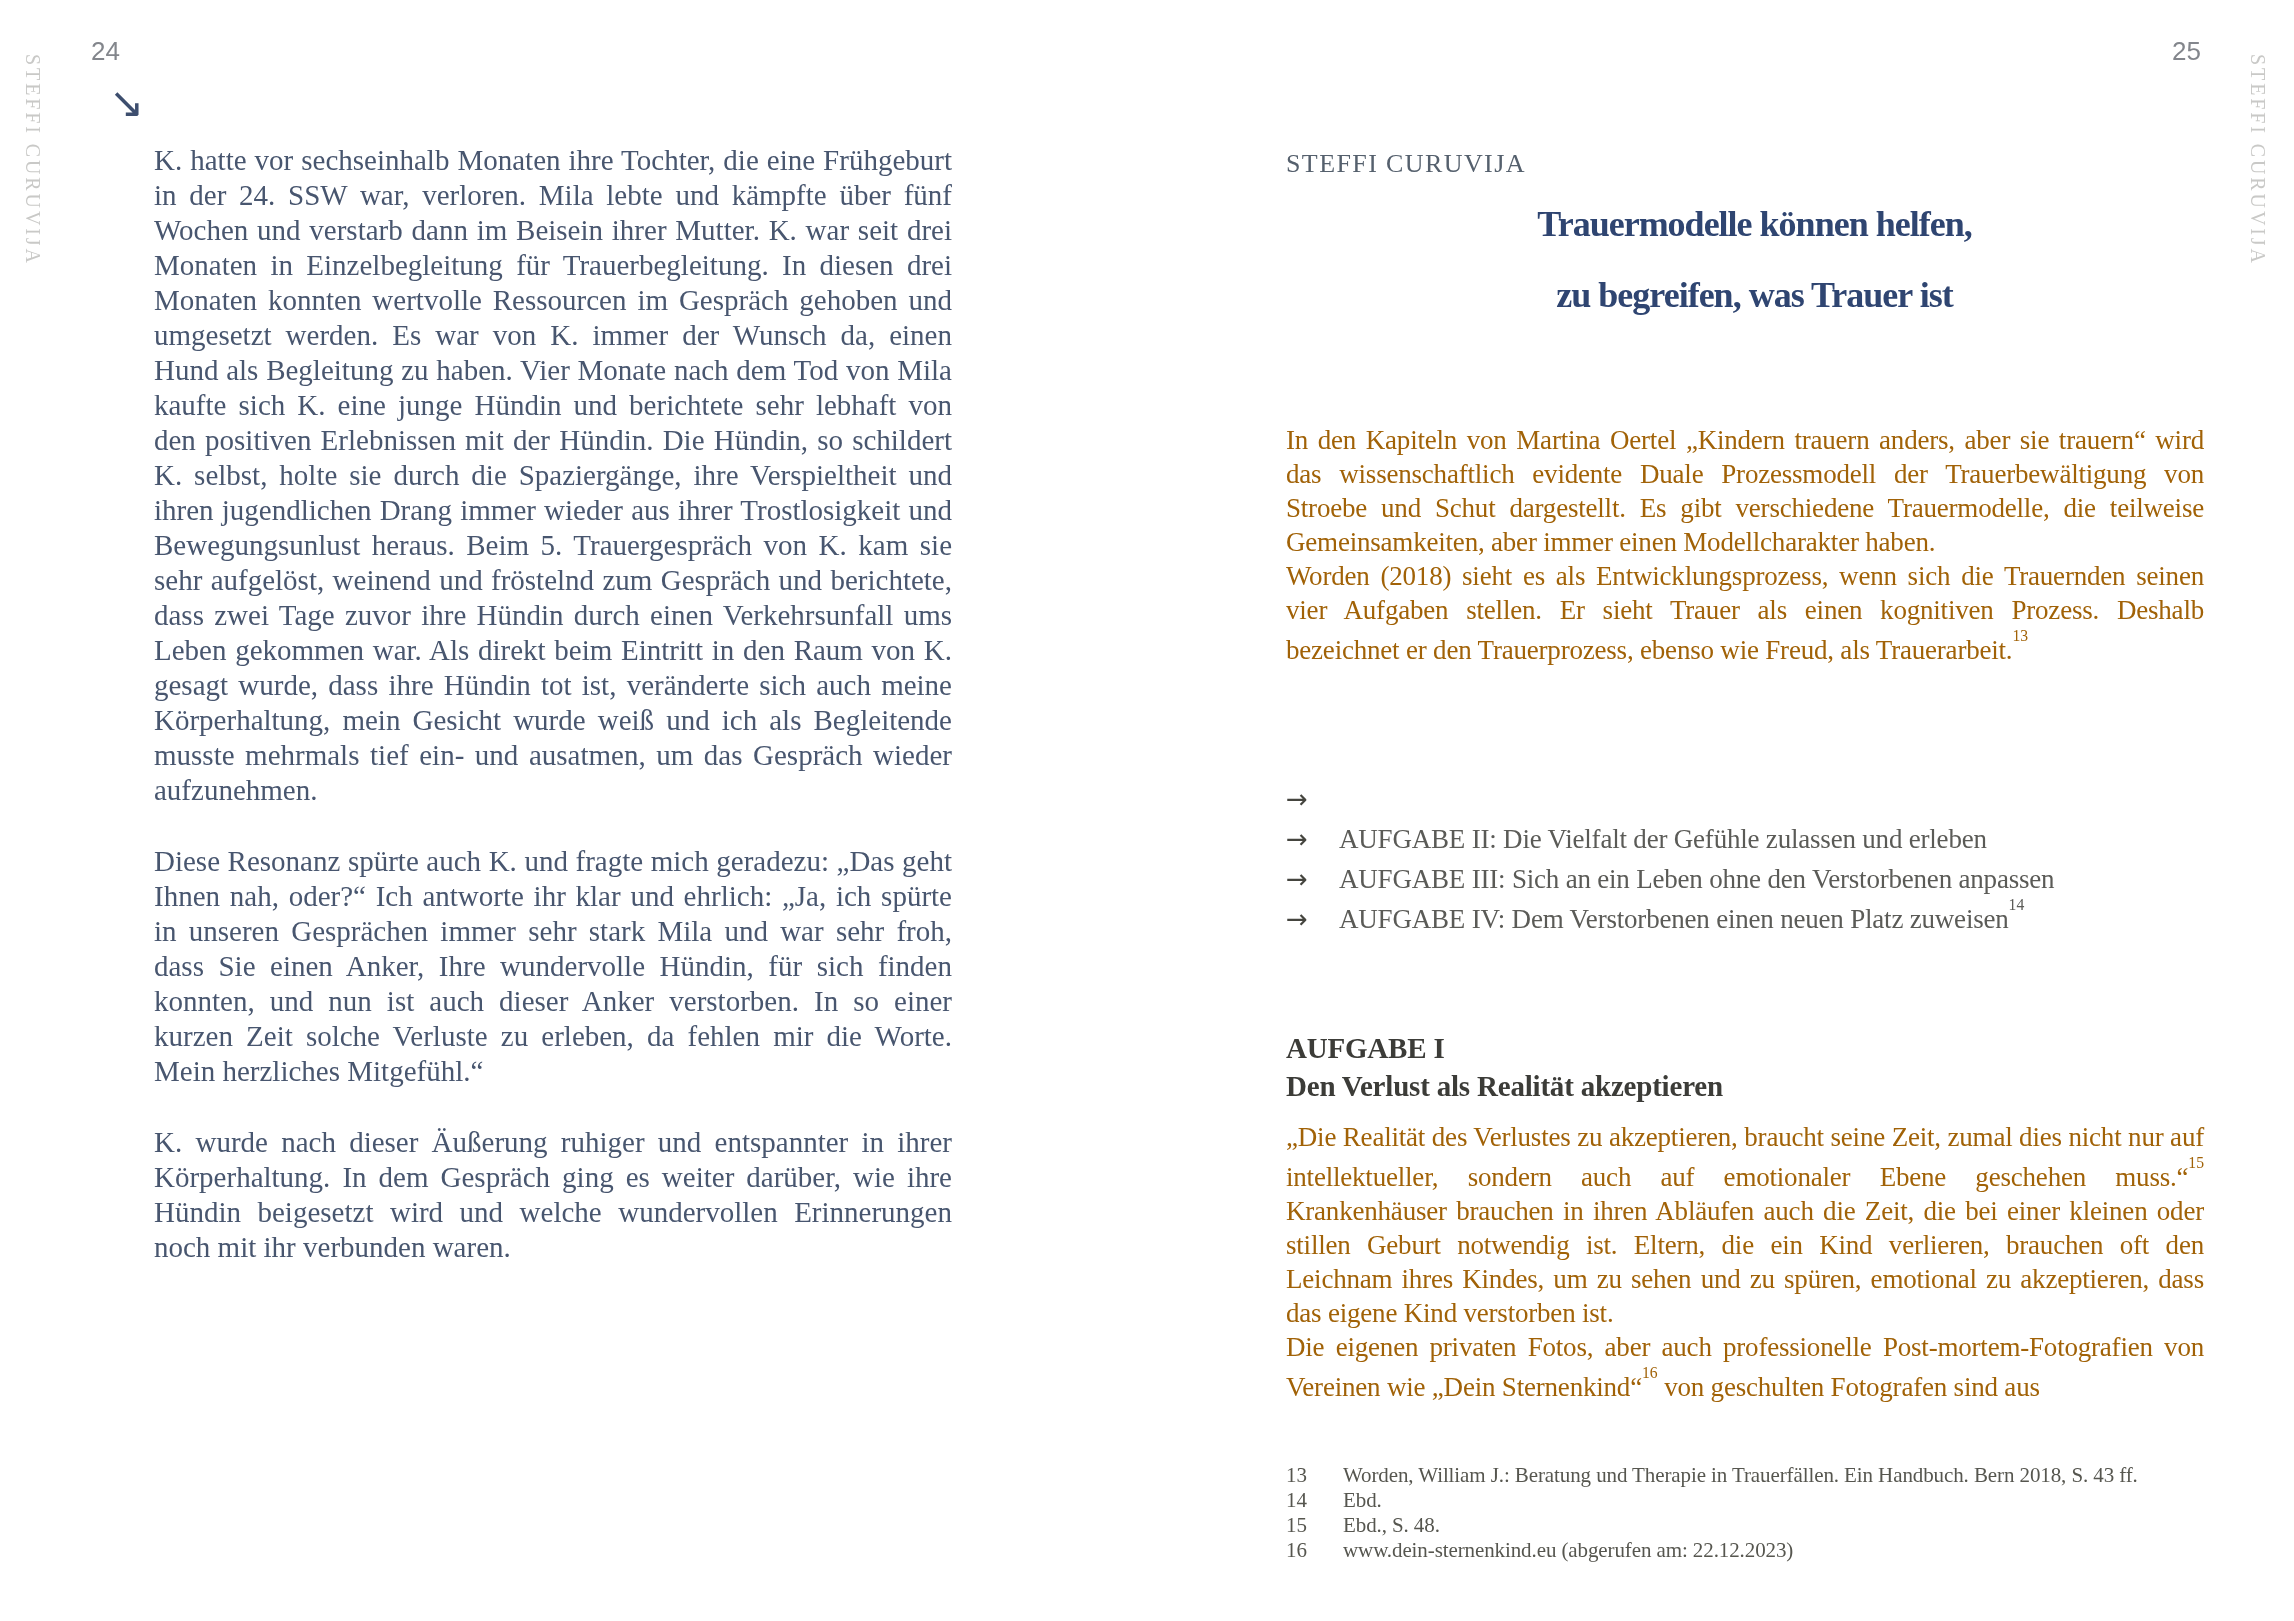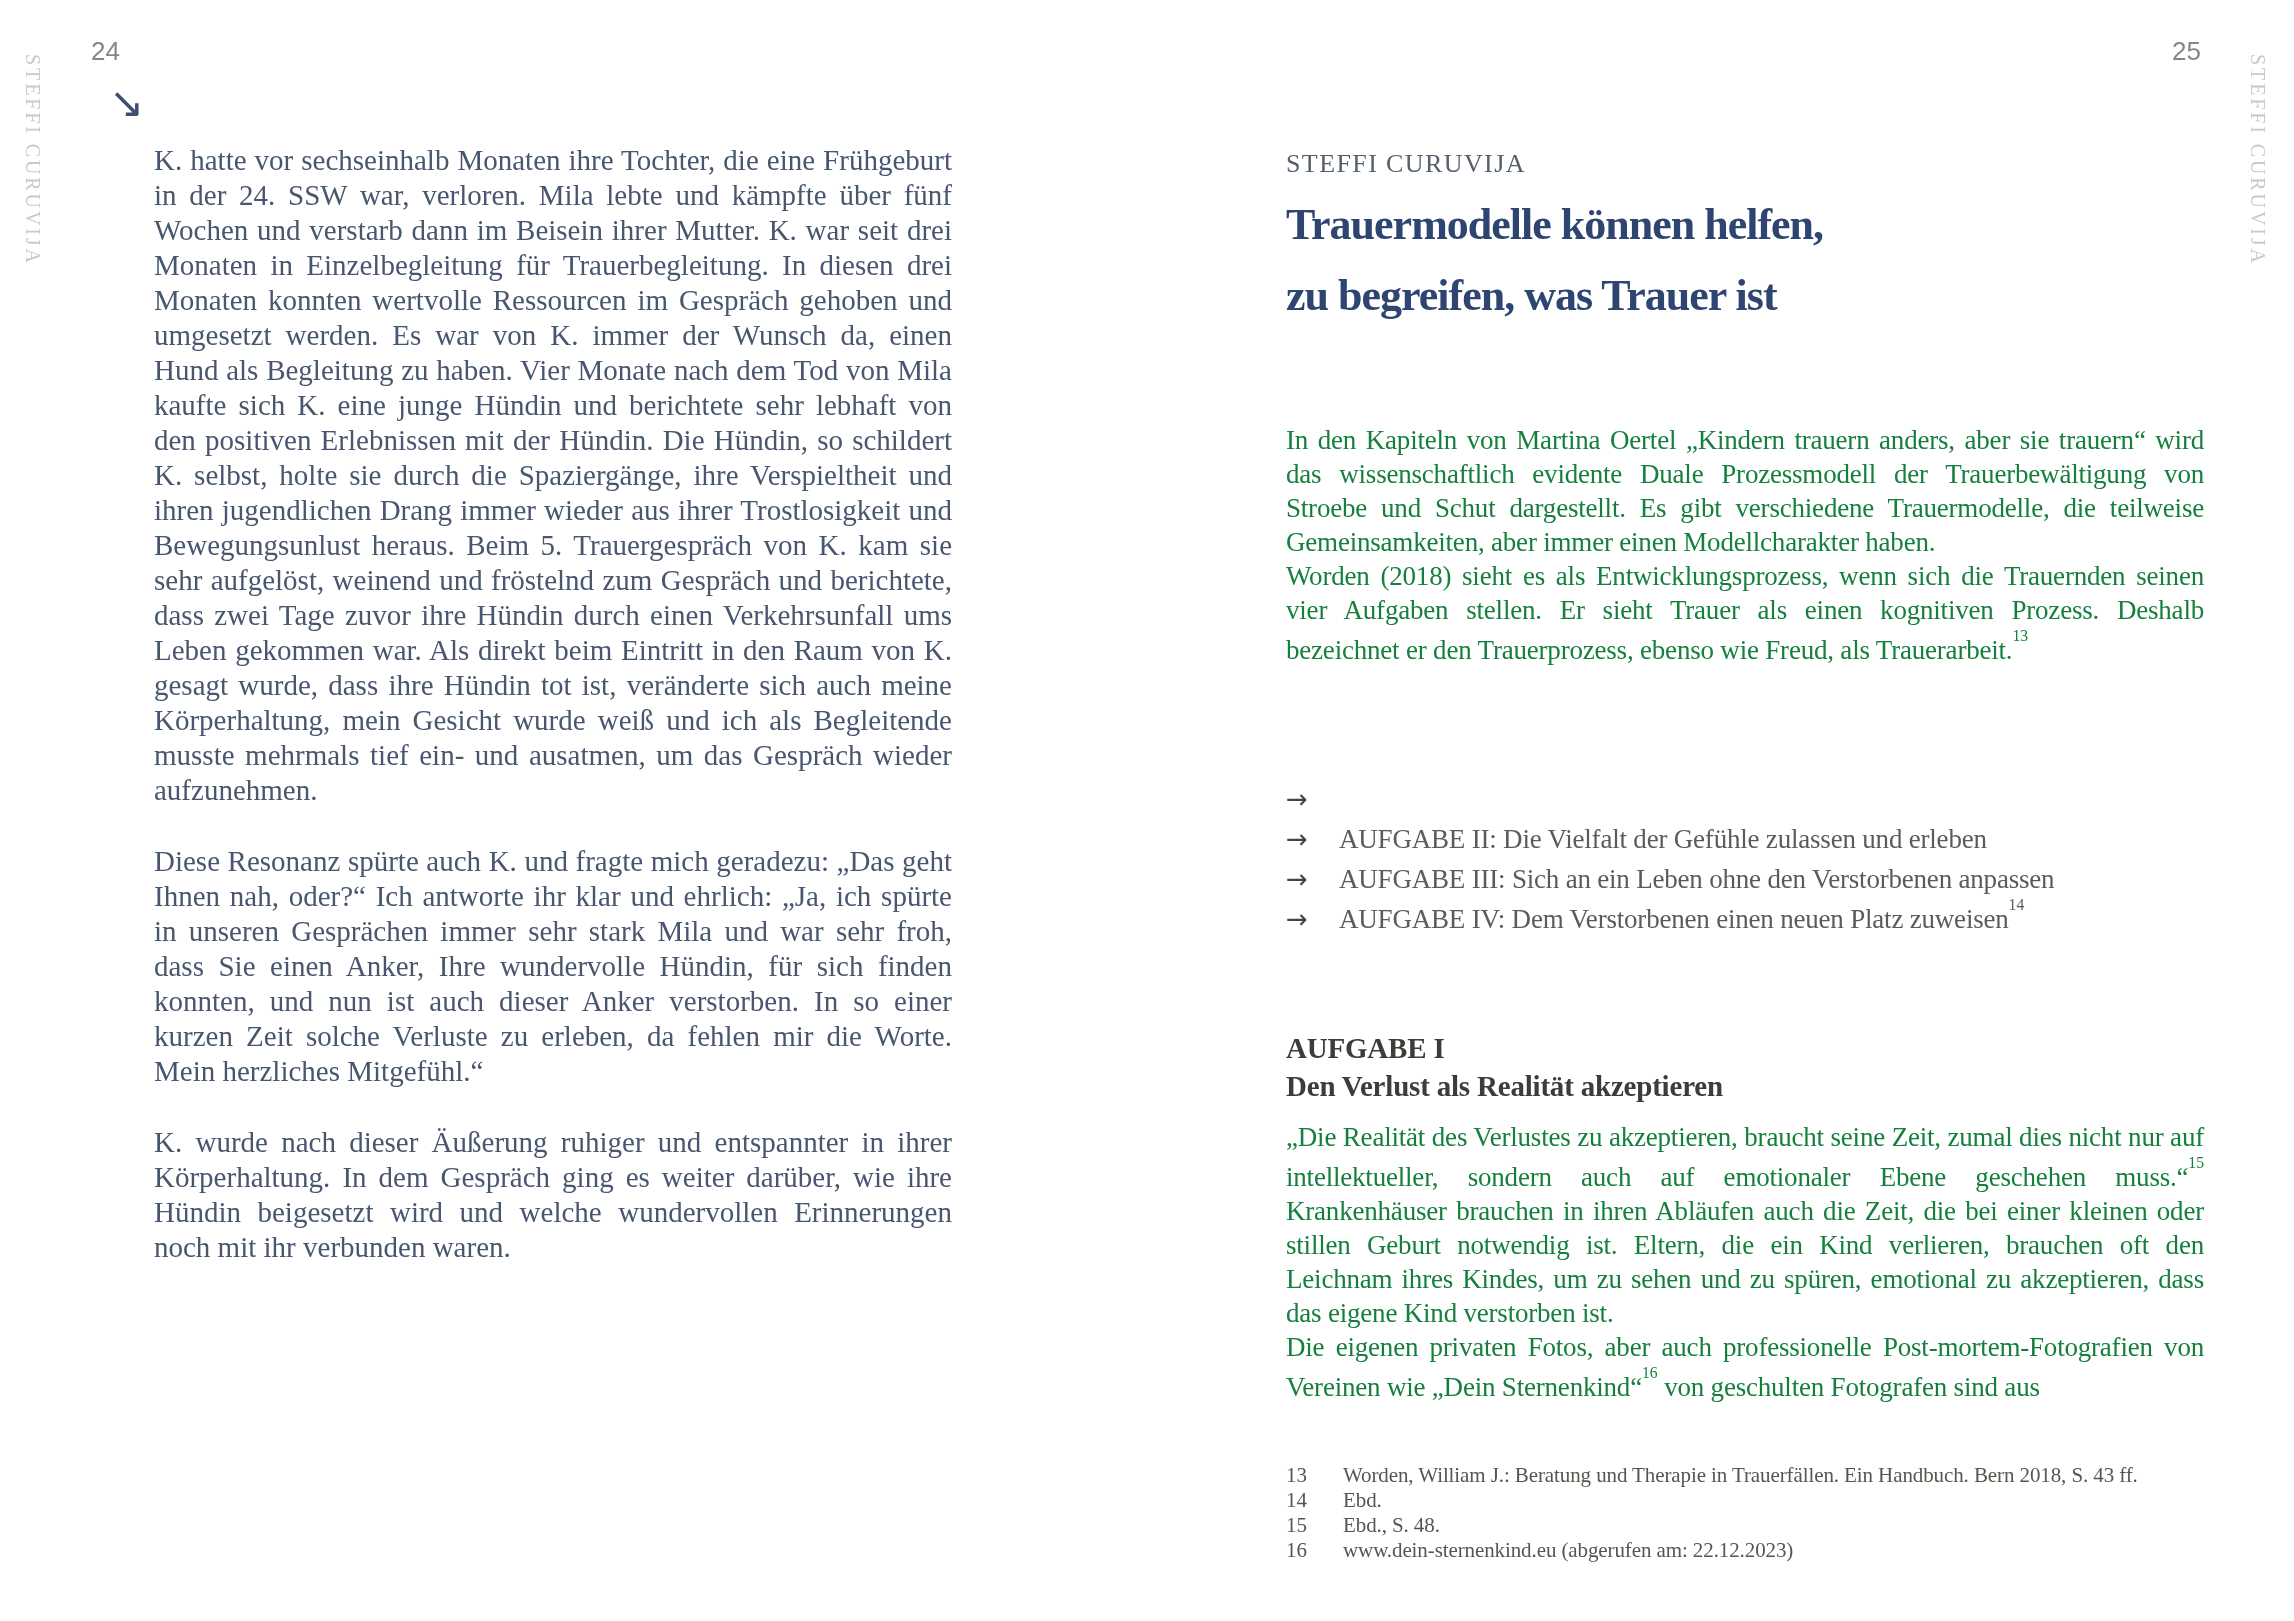--- a/index.html
+++ b/index.html
@@ -18,24 +18,24 @@
   .arrow-dr{position:absolute;left:109px;top:82px;font-family:"DejaVu Sans",sans-serif;
             font-size:42px;color:#3d4e6e;line-height:1;}
   .left-col{position:absolute;left:154px;top:143px;width:798px;
             font-size:29px;line-height:35px;color:#48566f;text-align:justify;}
   .left-col p{margin:0 0 36px 0;}
   .left-col p:last-child{margin-bottom:0;}
   
   .author-line{position:absolute;left:1286px;top:149px;font-size:26px;letter-spacing:1.4px;
                color:#55606d;}
   .title{position:absolute;left:1286px;top:189px;width:937px;
-         font-family:"Liberation Serif",serif;font-weight:700;font-size:44px;line-height:71px;
-         letter-spacing:-1px;color:#2f4571;}
+         font-family:"Liberation Serif",serif;font-weight:700;font-size:36px;line-height:71px;
+         letter-spacing:-1px;color:#2f4571;text-align:center;}
   .body-block{position:absolute;left:1286px;width:918px;
-              font-size:27px;line-height:34px;color:#15803d;text-align:justify;
+              font-size:27px;line-height:34px;color:#a16207;text-align:justify;
               letter-spacing:-0.2px;}
   .body-block p{margin:0;}
   .intro{top:423px;}
   .tasks{position:absolute;left:1286px;top:782px;width:956px;
          font-size:27px;line-height:34px;color:#5b5b57;letter-spacing:-0.2px;}
   .task-row{display:flex;align-items:baseline;}
   .task-arrow{width:53px;flex:0 0 53px;color:#45453f;font-family:"DejaVu Sans",sans-serif;
               font-size:26px;}
   .section-heading{position:absolute;left:1286px;top:1029px;width:918px;
                    font-size:29px;line-height:38px;font-weight:700;color:#3c3c38;letter-spacing:-0.2px;}

